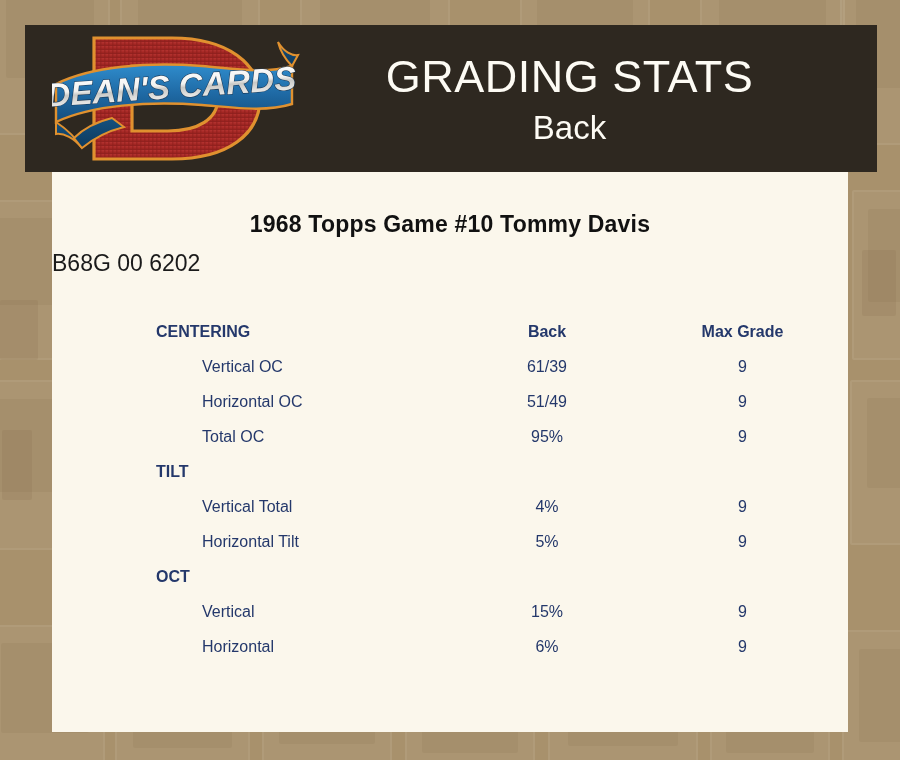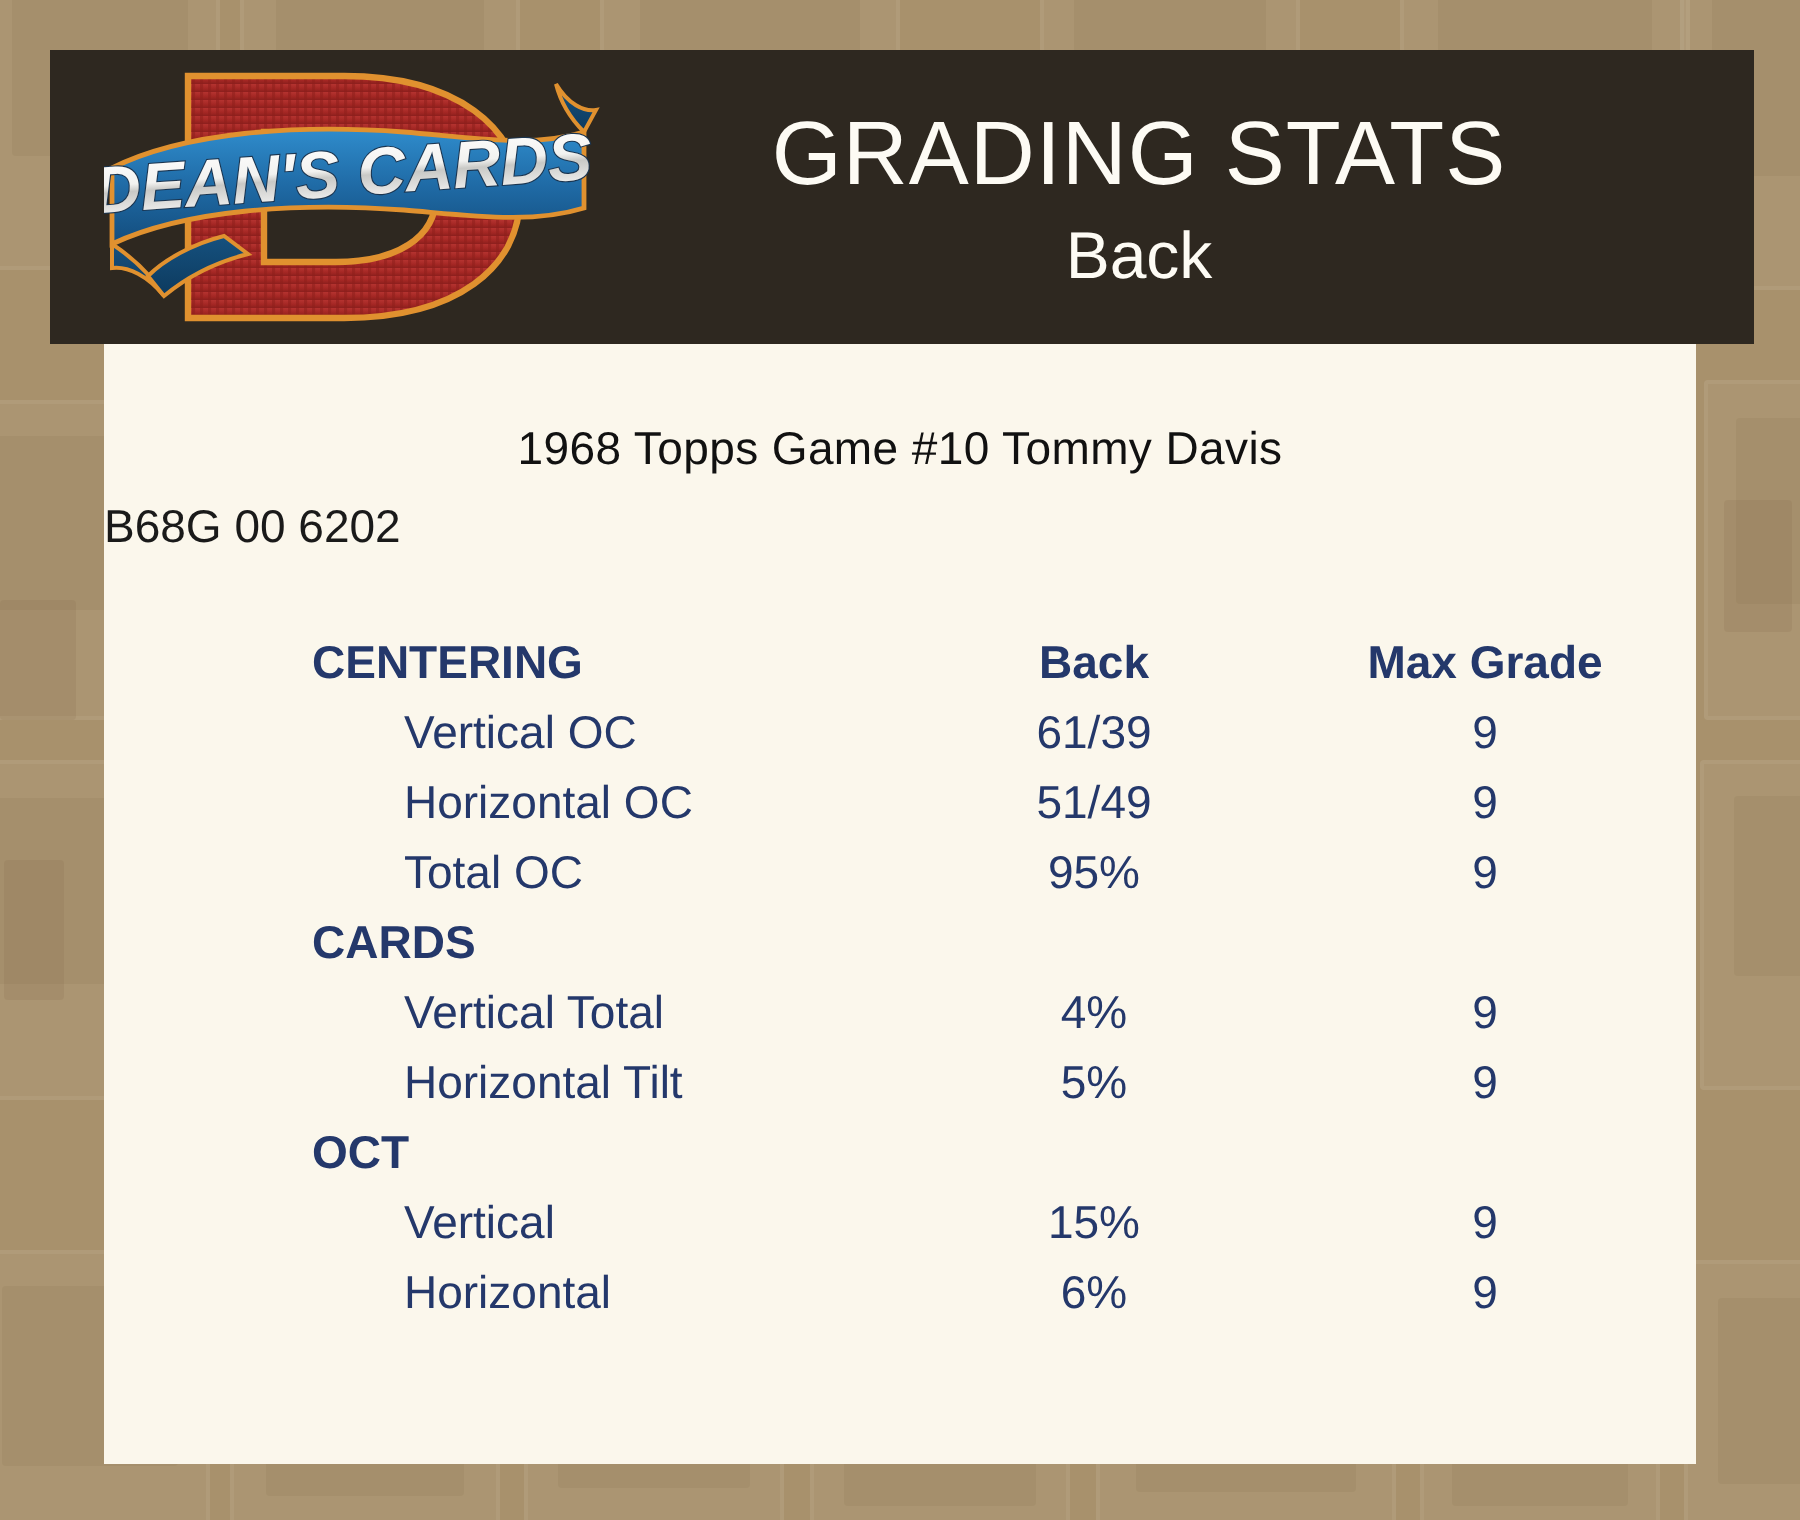--- a/index.html
+++ b/index.html
@@ -91,42 +91,42 @@
     left: 52px;
     top: 172px;
     width: 796px;
     height: 560px;
     background: #fbf7ec;
   }
 
   #card-title {
     text-align: center;
     font-size: 23px;
-    font-weight: normal;
+    font-weight: bold;
     color: #111111;
     margin-top: 39px;
     letter-spacing: 0.2px;
   }
   #card-code {
     text-align: left;
     font-size: 23px;
     font-weight: 400;
     color: #1a1a1a;
     margin-top: 12px;
   }
 
   
   #stats {
     margin-top: 37px;
     width: 100%;
     border-collapse: collapse;
     color: #24386b;
   }
   #stats td {
-    font-size: 23px;
+    font-size: 16px;
     padding: 0;
     height: 35px;
     vertical-align: middle;
     white-space: nowrap;
   }
   #stats td.c-label  { width: 405px; padding-left: 104px; text-align: left; }
   #stats td.c-value  { width: 180px; text-align: center; }
   #stats td.c-grade  { width: 211px; text-align: center; }
 
   #stats tr.section td.c-label {
@@ -246,21 +246,21 @@
           <td class="c-label">Horizontal OC</td>
           <td class="c-value">51/49</td>
           <td class="c-grade">9</td>
         </tr>
         <tr class="datarow">
           <td class="c-label">Total OC</td>
           <td class="c-value">95%</td>
           <td class="c-grade">9</td>
         </tr>
         <tr class="section">
-          <td class="c-label">CARDS</td>
+          <td class="c-label">TILT</td>
           <td class="c-value"></td>
           <td class="c-grade"></td>
         </tr>
         <tr class="datarow">
           <td class="c-label">Vertical Total</td>
           <td class="c-value">4%</td>
           <td class="c-grade">9</td>
         </tr>
         <tr class="datarow">
           <td class="c-label">Horizontal Tilt</td>

